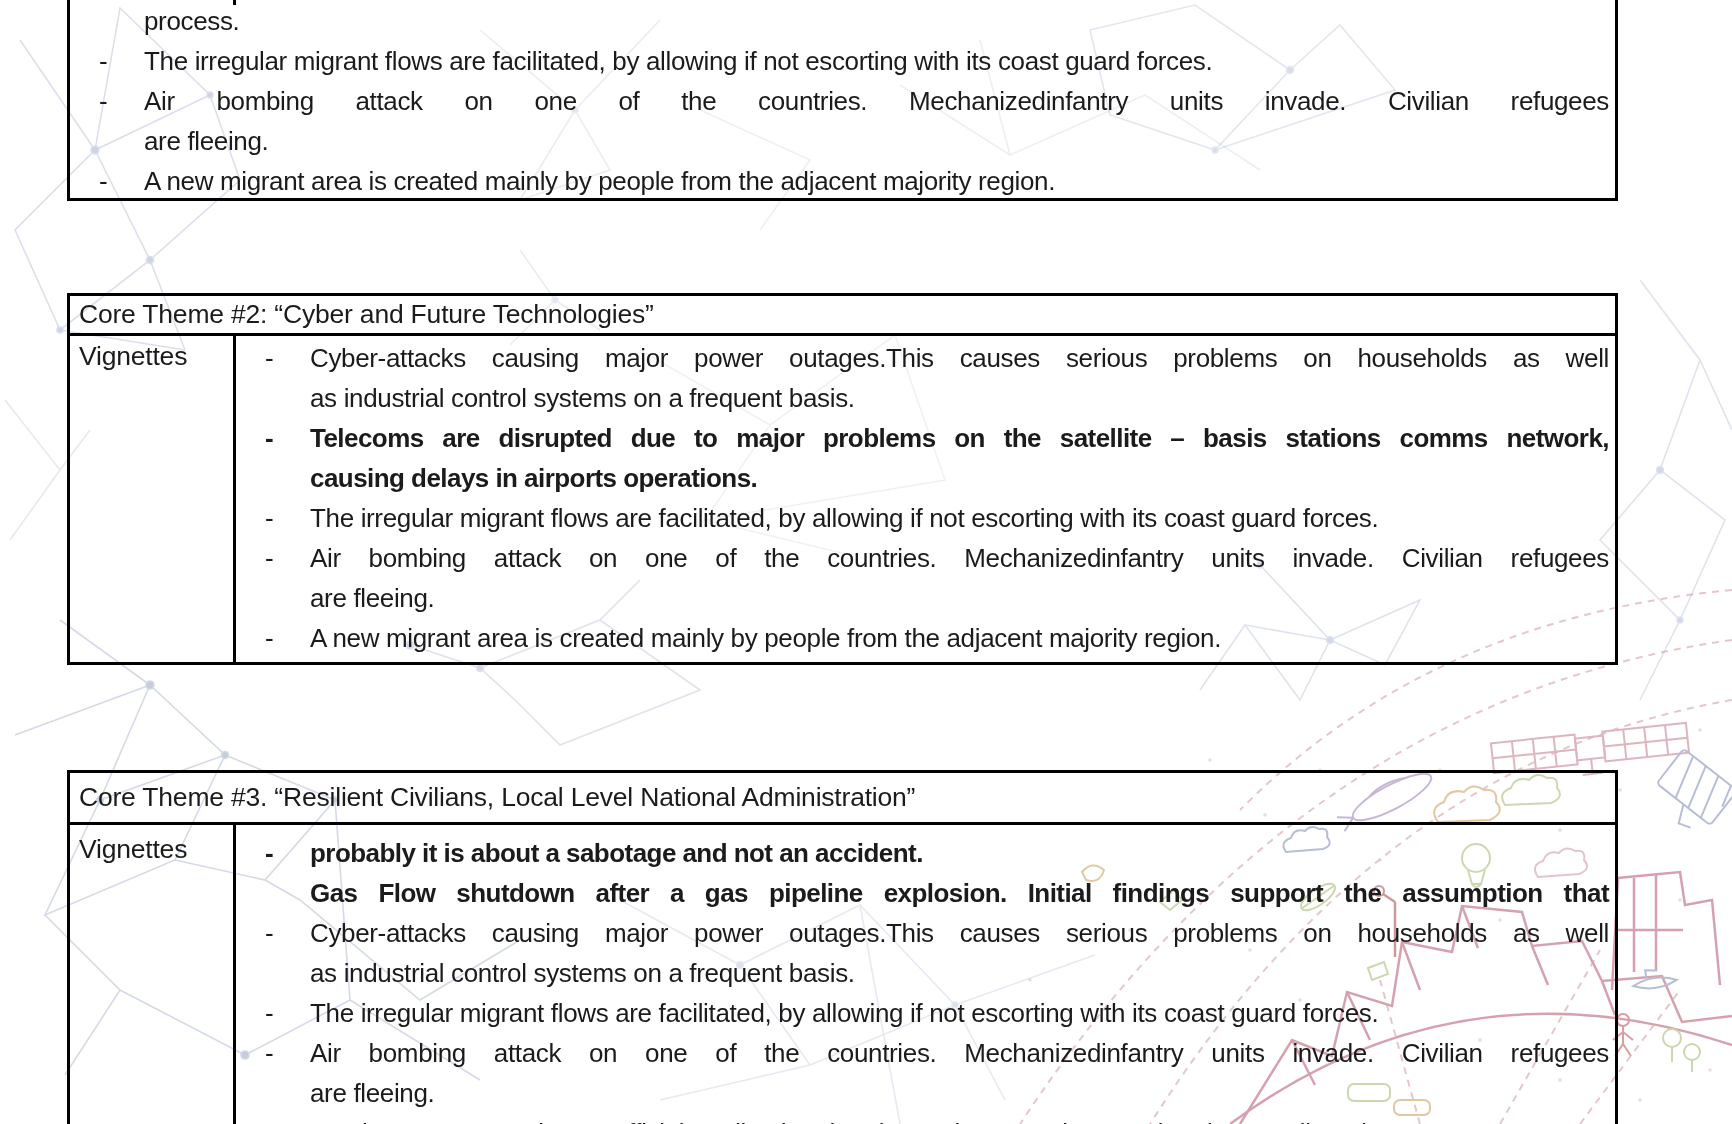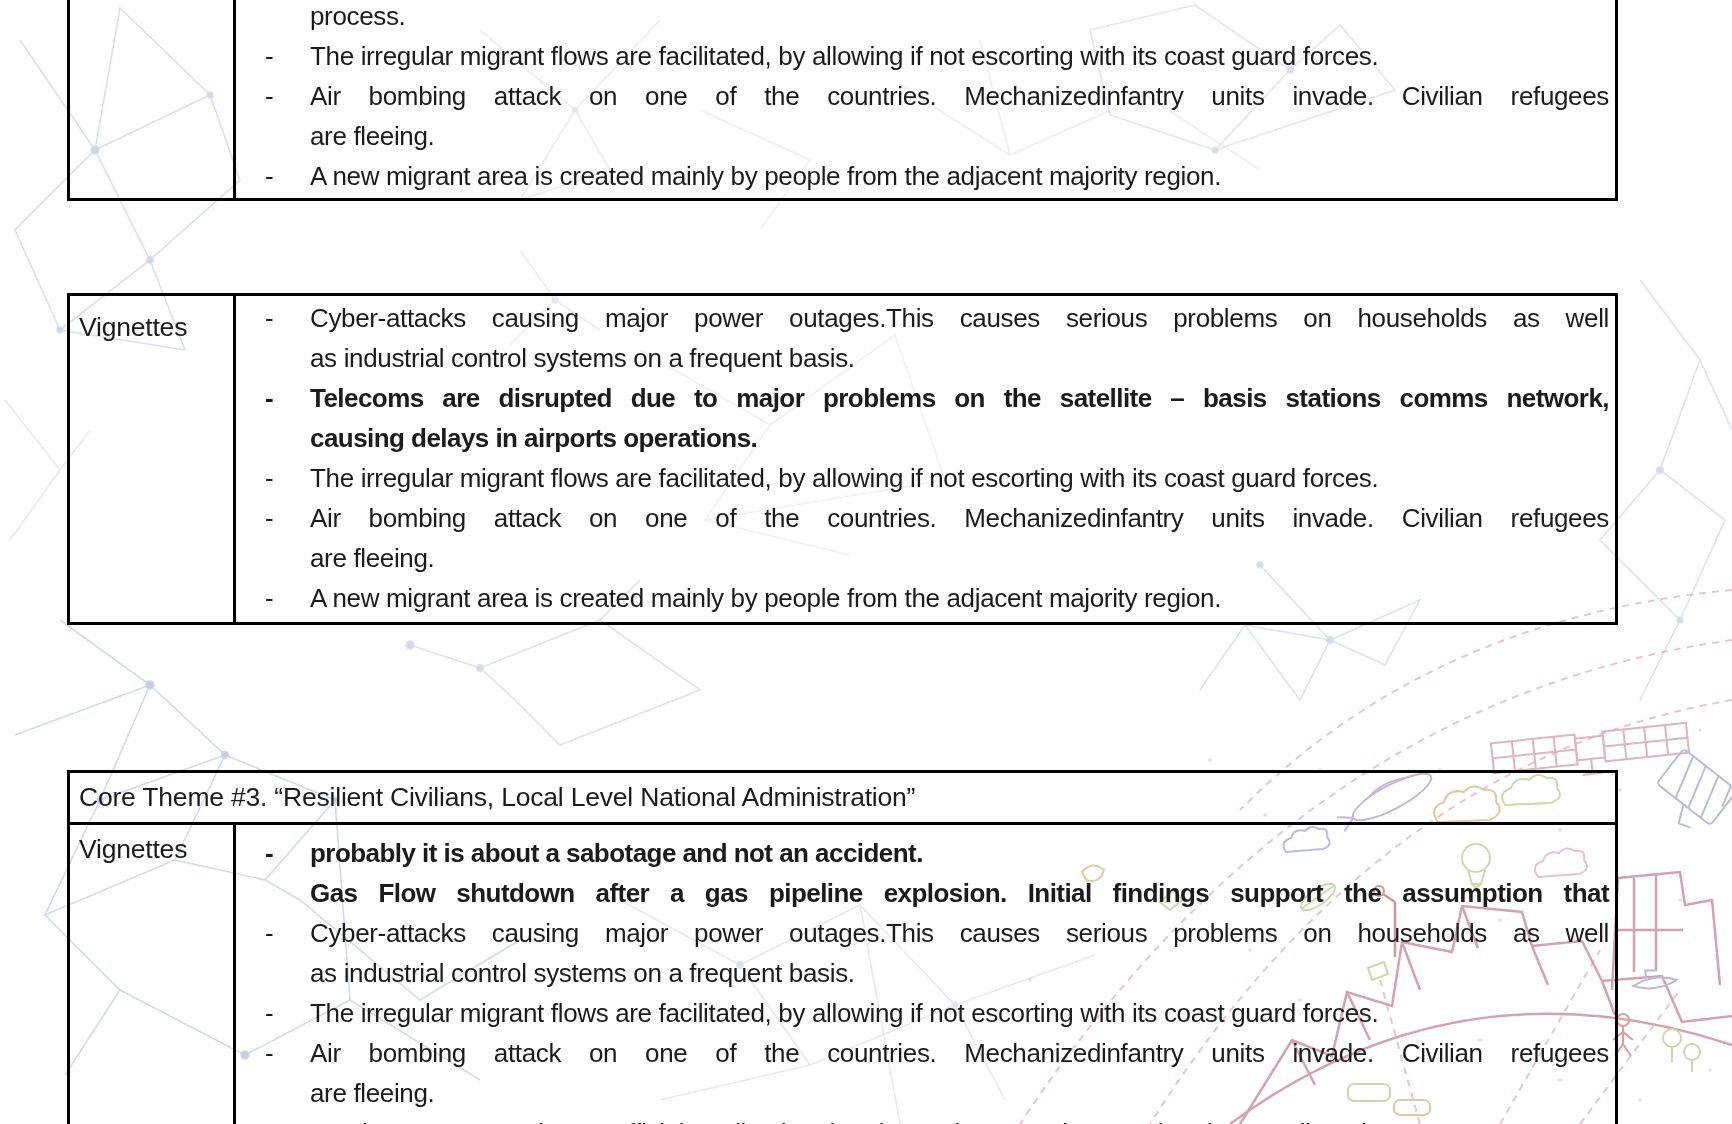--- a/index.html
+++ b/index.html
@@ -19,24 +19,24 @@
   #t3 { top:770px; height:360px; border-bottom:none; }
 
   .thead {
     border-bottom:3px solid #000; display:flex; align-items:center;
     font-size:26.5px; letter-spacing:-0.2px; padding-left:9px; white-space:nowrap;
   }
   #t2 .thead { height:37px; }
   #t3 .thead { height:49px;text-align:center; }
 
   .trow { display:flex; align-items:stretch; }
-  #t1 .trow { height:100%; }
+  #t1 .trow { height:100%;flex-direction:column; }
   .lcell {
     flex:none; width:166px; box-sizing:border-box; border-right:3px solid #000;
-    padding:16px 4px 0 9px; font-size:26.5px; letter-spacing:-0.2px;
+    padding:5px 4px 0 9px; font-size:26.5px; letter-spacing:-0.2px;
   }
   #t3 .lcell { padding-top:9px; }
   .ccell { flex:1; min-width:0; padding:2px 6px 4px 0; }
   #t1 .ccell { padding-top:0; }
   #t3 .ccell { padding-top:8px; }
 
   .vig { position:relative; padding-left:74px; }
   #t1 .vig.first { margin-top:-4px; }
   .dash { position:absolute; left:29px; top:0; line-height:40px; font-size:26px; }
   .vline { line-height:40px; font-size:26px; letter-spacing:-0.35px; white-space:normal; }
@@ -224,20 +224,23 @@
         </div>
         <div class="vig">
           <span class="dash">-</span>
           <div class="vline">A new migrant area is created mainly by people from the adjacent majority region.</div>
         </div>
       </div>
     </div>
   </div>
 
   <div class="doc-table" id="t2">
+    <div class="thead">
+      <span>Core Theme #2: “Cyber and Future Technologies”</span>
+    </div>
     <div class="trow">
       <div class="lcell">
         <span>Vignettes</span>
       </div>
       <div class="ccell">
         <div class="vig">
           <span class="dash">-</span>
           <div class="vline fill">Cyber-attacks causing major power outages.This causes serious problems on households as well</div>
           <div class="vline">as industrial control systems on a frequent basis.</div>
         </div>

